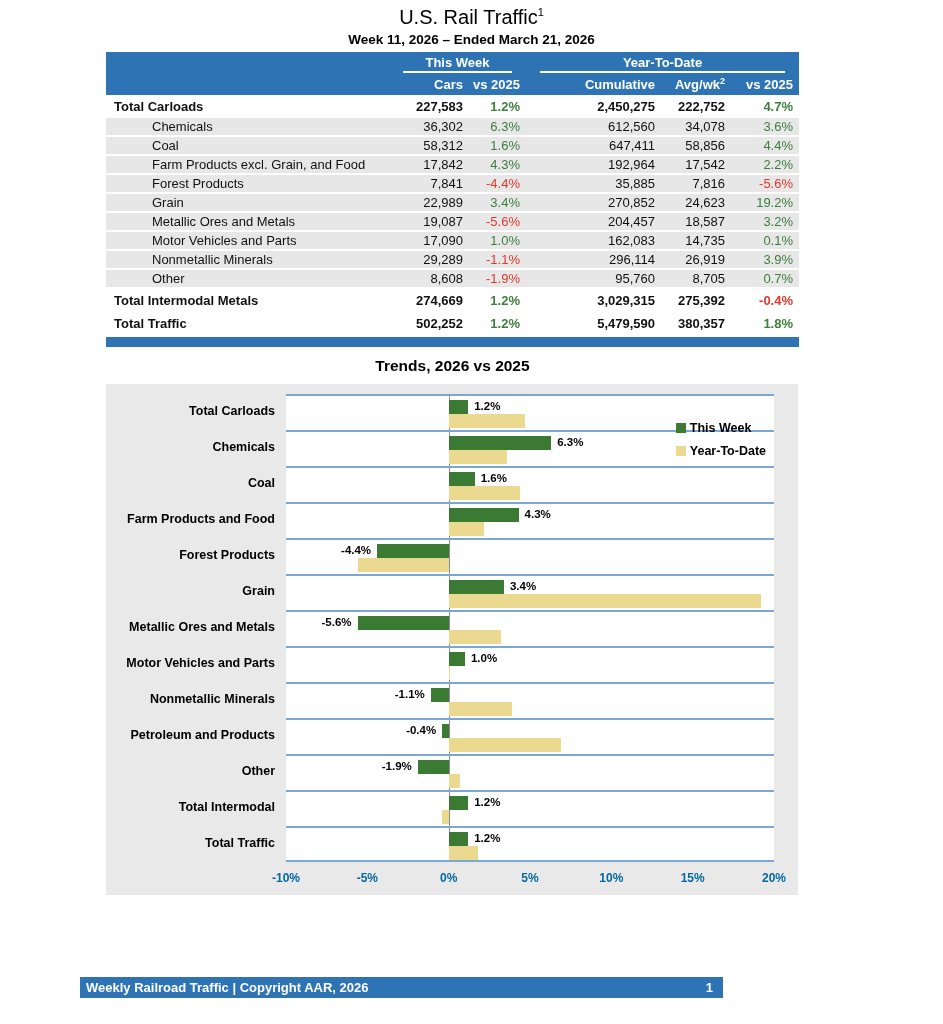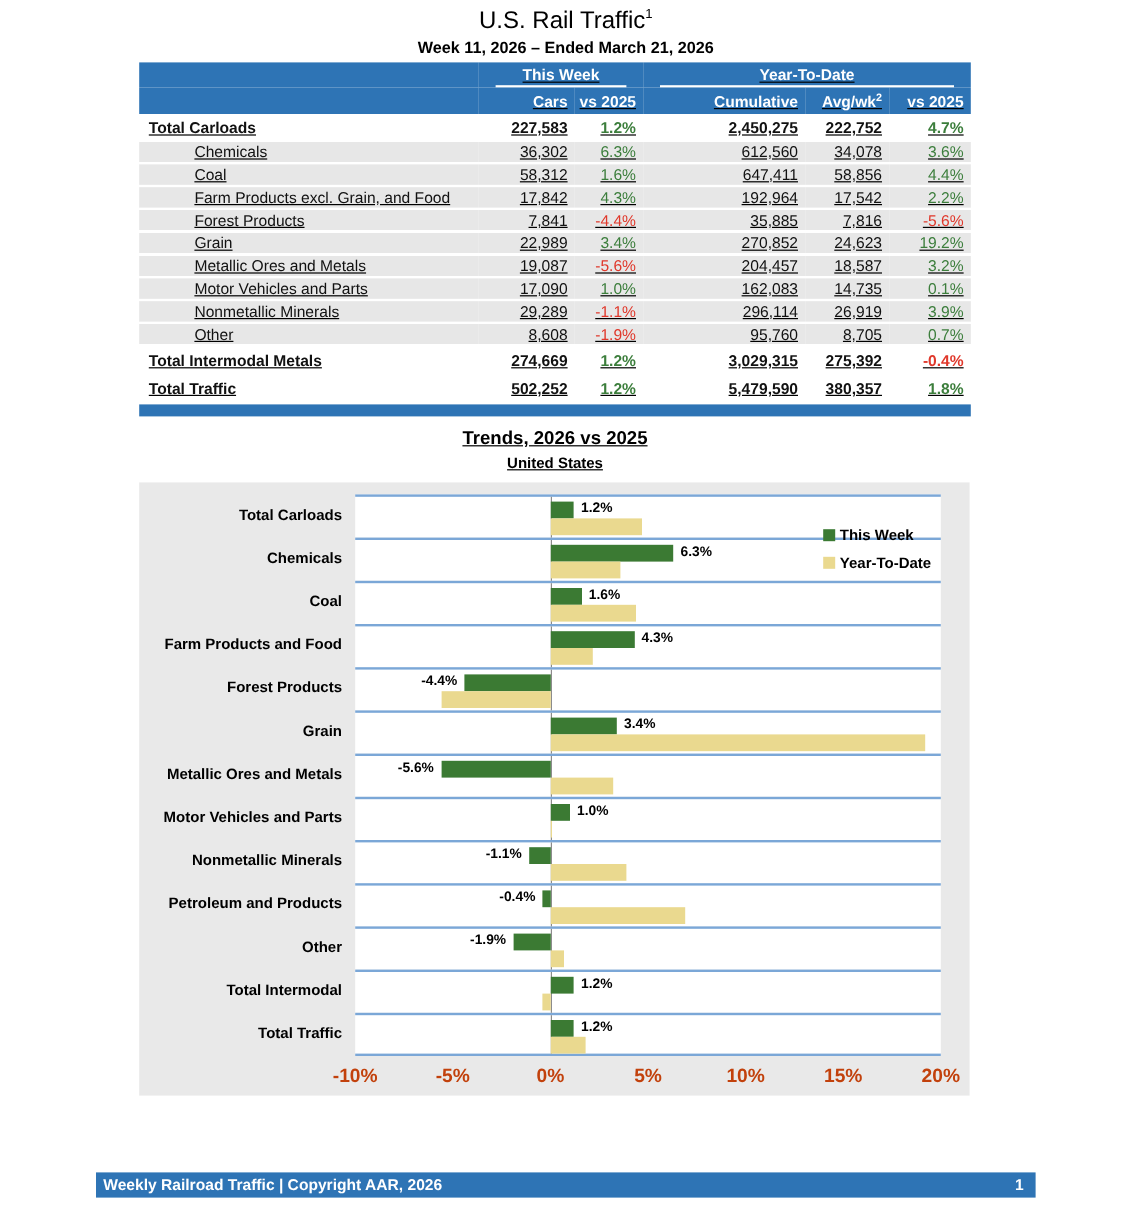--- a/index.html
+++ b/index.html
@@ -6,21 +6,21 @@
   body { font-family:"Liberation Sans", sans-serif; background:#ffffff; }
   .page { position:relative; width:943px; height:1024px; background:#ffffff; overflow:hidden; }
 
   
   .report-head { position:absolute; top:6px; left:0; width:943px; text-align:center; }
   .report-title { font-size:20px; font-weight:normal; color:#000; }
   .report-title sup { font-size:11px; }
   .report-subtitle { font-size:13.5px; font-weight:bold; color:#000; margin-top:3px; }
 
   
-  .main-col { position:absolute; left:116px; top:52px; width:693px;text-decoration:underline; }
+  .main-col { position:absolute; left:106px; top:52px; width:693px; }
 
   table.traffic { width:693px; border-collapse:collapse; table-layout:fixed; font-size:13px; color:#111; }
   col.c-label { width:283px; } col.c-cars { width:80px; } col.c-tw { width:57px; }
   col.c-cum { width:135px; } col.c-avg { width:70px; } col.c-ytd { width:68px; }
 
   thead th { background:#2e74b5; color:#fff; font-size:13px; font-weight:bold; vertical-align:bottom; }
   tr.grp-row th { height:21px; }
   tr.col-row th { height:22px; text-align:right; padding:0 6px 3px 0; }
   .grp-underline { display:block; text-align:center; border-bottom:2px solid #fff; padding-bottom:1px; margin:0 14px; }
   th sup { font-size:9px; }
@@ -52,24 +52,24 @@
   .bar { position:absolute; z-index:2; }
   .bar.tw { top:4px; height:14px; }
   .bar.ytd { top:18px; height:14px; }
   .bar-label { position:absolute; z-index:3; top:3px; height:14px; line-height:14px;
                font-size:11.5px; font-weight:bold; color:#000; white-space:nowrap; }
   .legend { position:absolute; top:37px; right:32px; z-index:4; }
   .legend-item { display:flex; align-items:center; margin-bottom:9px; }
   .legend-swatch { width:10px; height:10px; margin-right:4px; }
   .legend-label { font-size:12.5px; font-weight:bold; color:#000; }
   .x-axis { position:absolute; left:180px; top:480px; width:488px; height:26px; }
-  .x-tick { position:absolute; top:7px; transform:translateX(-50%); font-size:16px; font-weight:bold; color:#c2410c; }
+  .x-tick { position:absolute; top:7px; transform:translateX(-50%); font-size:12px; font-weight:bold; color:#0369a1; }
 
   
-  .footer-bar { position:absolute; left:80px; top:977px; width:783px; height:21px; background:#2e74b5;
+  .footer-bar { position:absolute; left:80px; top:977px; width:643px; height:21px; background:#2e74b5;
                 color:#fff; font-size:13px; font-weight:bold; display:flex; align-items:center;
                 justify-content:space-between; padding:0 10px 0 6px;gap:20px; }
 </style>
 </head>
 <body>
 
 <div class="page">
 
   <div class="report-head">
     <div class="report-title"><span>U.S. Rail Traffic</span><sup>1</sup></div>
@@ -203,21 +203,20 @@
             <td>380,357</td>
             <td class="pos">1.8%</td>
           </tr>
         </tbody>
     </table>
 
     <div class="table-bottom-bar"></div>
 
 
     <div class="chart-title">Trends, 2026 vs 2025</div>
-    <div class="chart-subtitle">United States</div>
 
     <div class="chart-box">
       <div class="bands">
           <div class="band">
             <div class="band-label">Total Carloads</div>
             <div class="band-plot">
               <div class="bar tw" style="background: rgb(59, 122, 51); left: 33.3333%; width: 4%;"></div>
               <div class="bar ytd" style="background: rgb(234, 217, 143); left: 33.3333%; width: 15.6667%;"></div>
               <div class="bar-label" style="left: calc(37.3333% + 6px);">1.2%</div>
             </div>

